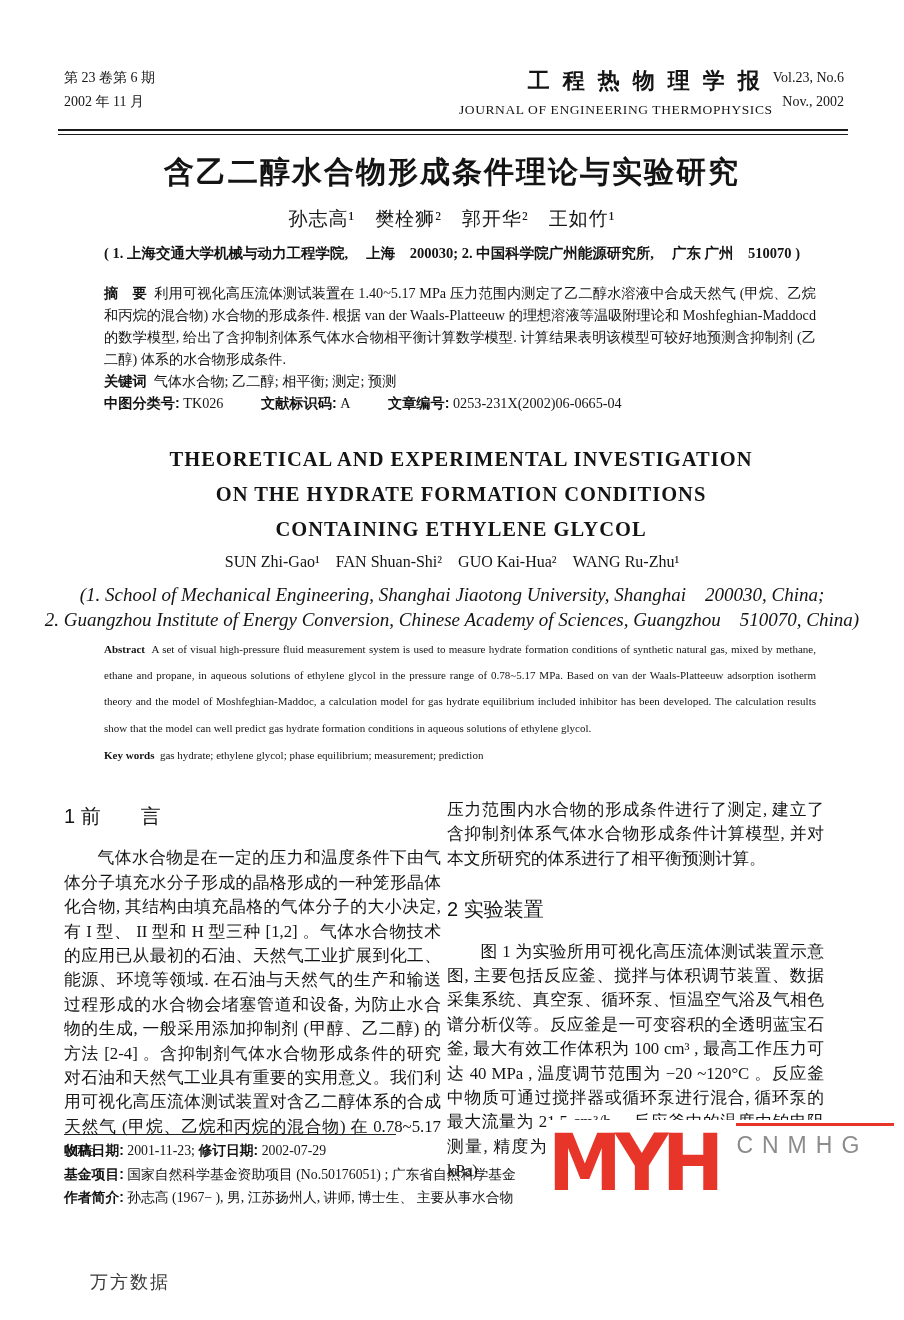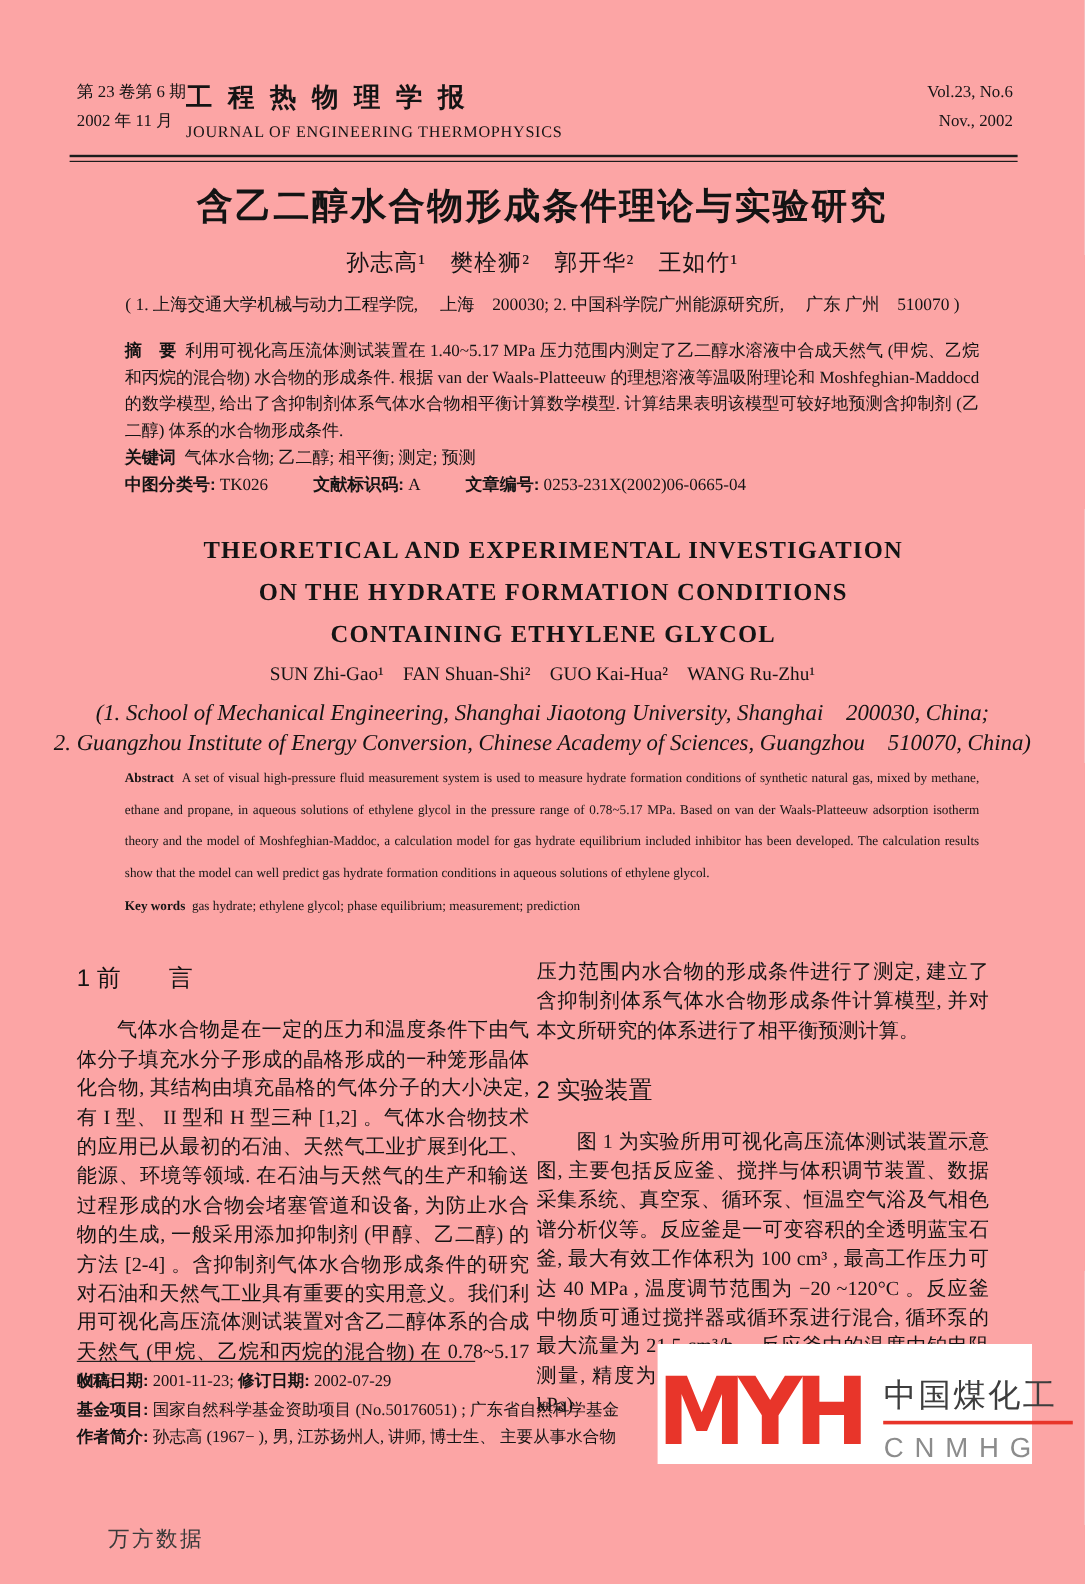--- a/index.html
+++ b/index.html
@@ -1,34 +1,34 @@
 <!DOCTYPE html>
 <html><head>
 <meta charset="utf-8">
 <style>
   html,body{margin:0;padding:0;background:#e9e9e9;}
   .page{
     position:relative; width:904px; height:1320px; margin:0 auto;
-    background:#fca5a5; color:#141414; overflow:hidden;
+    background:#ffffff; color:#141414; overflow:hidden;
     font-family:"Liberation Serif","DejaVu Serif",serif;
   }
   
   .hdr{position:absolute; top:66px; left:64px; right:60px; display:flex; justify-content:space-between; align-items:flex-start;}
   .hdr-left{font-size:14px; line-height:24px; white-space:nowrap;}
-  .hdr-center{text-align:left; flex:1;}
+  .hdr-center{text-align:right; flex:1;}
   .hdr-journal-cn{font-size:22px; letter-spacing:13px; font-weight:600; white-space:nowrap;}
   .hdr-journal-en{font-size:13.5px; letter-spacing:0.6px; margin-top:6px; white-space:nowrap;}
   .hdr-right{font-size:14px; line-height:24px; text-align:right; white-space:nowrap;}
   .hdr-rule{position:absolute; top:129px; left:58px; right:56px; height:3px;
     border-top:2.4px solid #1c1c1c; border-bottom:1.2px solid #1c1c1c;}
   
   .title-cn{position:absolute; top:152px; left:0; right:0; text-align:center;
     font-size:30px; font-weight:bold; letter-spacing:2px; font-family:Liberation Serif, serif;}
   .authors-cn{position:absolute; top:206px; left:0; right:0; text-align:center; font-size:19px; letter-spacing:1px;}
-  .affil-cn{position:absolute; top:244px; left:0; right:0; text-align:center; font-size:14.5px; white-space:nowrap;}
+  .affil-cn{position:absolute; top:244px; left:0; right:0; text-align:center; font-size:14.5px; white-space:nowrap;font-weight:bold;}
   .abs-cn{position:absolute; top:282px; left:104px; right:88px; font-size:14.2px; line-height:22px; text-align:justify;}
   .abs-cn b, .kw-cn b, .clc b{font-family:"Liberation Sans","DejaVu Sans",sans-serif;}
   .kw-cn{position:absolute; top:372px; left:104px; right:88px; font-size:14.2px;}
   .clc{position:absolute; top:394px; left:104px; right:88px; font-size:14.2px;}
   .clc .gap{display:inline-block; width:34px;}
   
   .title-en{position:absolute; top:442px; left:0; right:0; text-align:center;
     font-size:20.5px; font-weight:bold; line-height:35px; letter-spacing:1px;padding-left:18px;}
   .authors-en{position:absolute; top:552px; left:0; right:0; text-align:center; font-size:16px;}
   .affil-en{position:absolute; top:582px; left:0; right:0; text-align:center; font-style:italic; font-size:19px; line-height:25px;}
@@ -40,21 +40,21 @@
   .sec-h{font-family:"Liberation Sans","DejaVu Sans",sans-serif; font-size:20px; font-weight:500; margin:6px 0 18px 0; text-align:left;}
   .sec-h2{margin-top:26px;}
   .indent{text-indent:2em;}
   .col p{margin:0;}
   
   .footnotes{position:absolute; top:1134px; left:64px; right:64px; font-size:13.8px; line-height:23.5px;}
   .fn-rule{width:332px; border-top:1.6px solid #222; margin-bottom:4px;}
   .footnotes b{font-family:"Liberation Sans","DejaVu Sans",sans-serif;}
   
   .wm{position:absolute; top:1120px; left:548px; width:312px; height:100px; background:#ffffff;
-      display:flex; align-items:flex-end; z-index:5;}
+      display:flex; align-items:flex-start; z-index:5;}
   .wm-logo{font-family:"DejaVu Sans","Liberation Sans",sans-serif; font-weight:bold; font-size:78px;
       color:#e8352a; letter-spacing:-7px; line-height:86px; transform:scaleX(0.95); transform-origin:left;}
   .wm-right{margin-left:10px; font-family:"Liberation Sans","DejaVu Sans",sans-serif;}
   .wm-cn{font-size:27px; color:#3d3d3d; letter-spacing:2px; white-space:nowrap;}
   .wm-underline{height:3px; background:#e8352a; margin:3px 0 6px 0; width:158px;}
   .wm-en{font-size:23px; color:#8c8c8c; letter-spacing:9px; white-space:nowrap;}
   
   .wanfang{position:absolute; top:1270px; left:90px; font-size:18px; color:#3a3a3a;
       font-family:"Liberation Sans","DejaVu Sans",sans-serif; letter-spacing:2px;}
 </style>
@@ -139,21 +139,20 @@
       <b>基金项目:</b><span> 国家自然科学基金资助项目 (No.50176051) ;  广东省自然科学基金</span>
     </div>
     <div>
       <b>作者简介:</b><span> 孙志高 (1967− ), 男,  江苏扬州人,  讲师,  博士生、 主要从事水合物</span>
     </div>
   </div>
 
   <div class="wm">
     <div class="wm-logo">MYH</div>
     <div class="wm-right">
-      <div class="wm-cn">中国煤化工</div>
       <div class="wm-underline"></div>
       <div class="wm-en">CNMHG</div>
     </div>
   </div>
 
   <div class="wanfang">万方数据</div>
 
 </div>
 
 </body></html>

